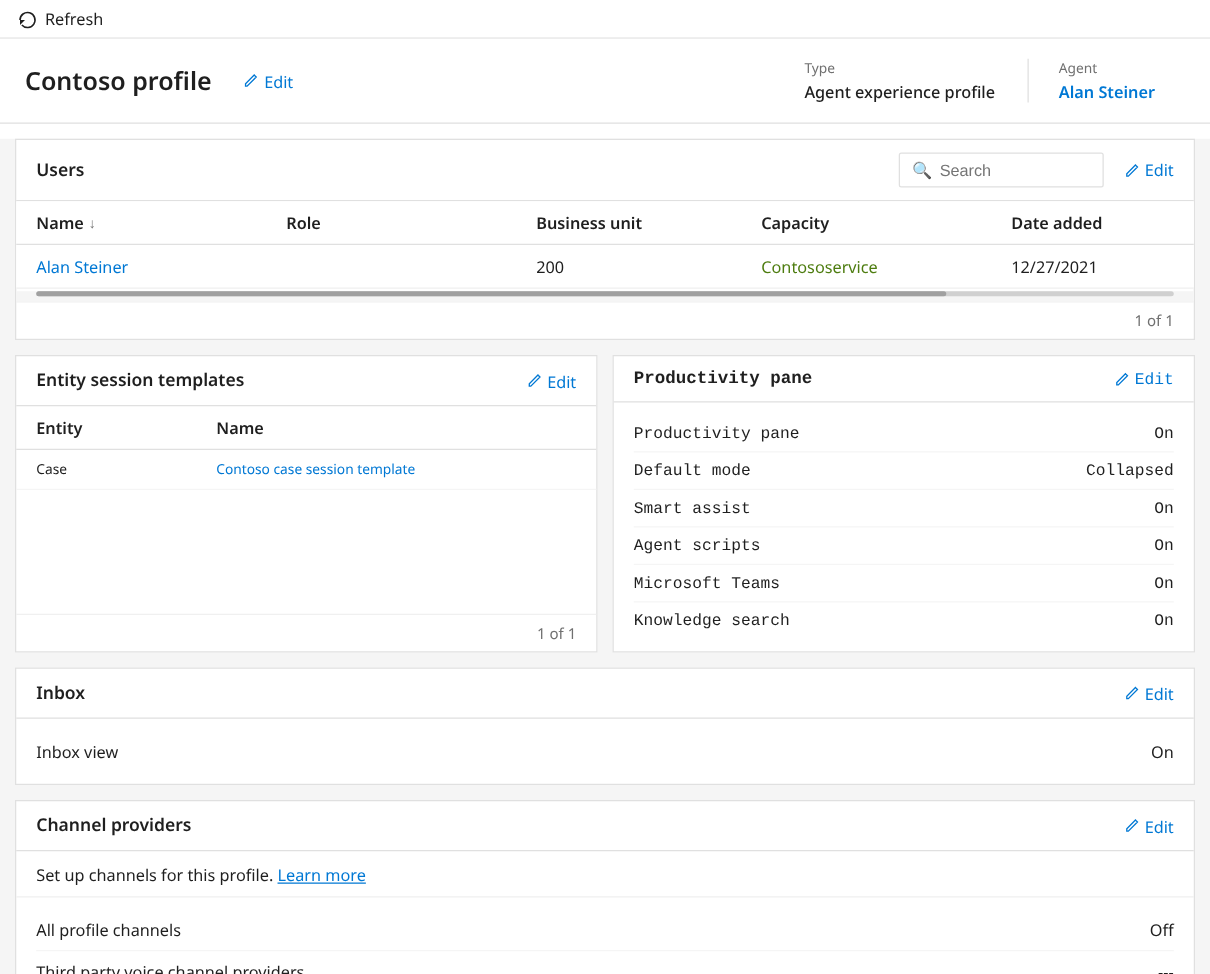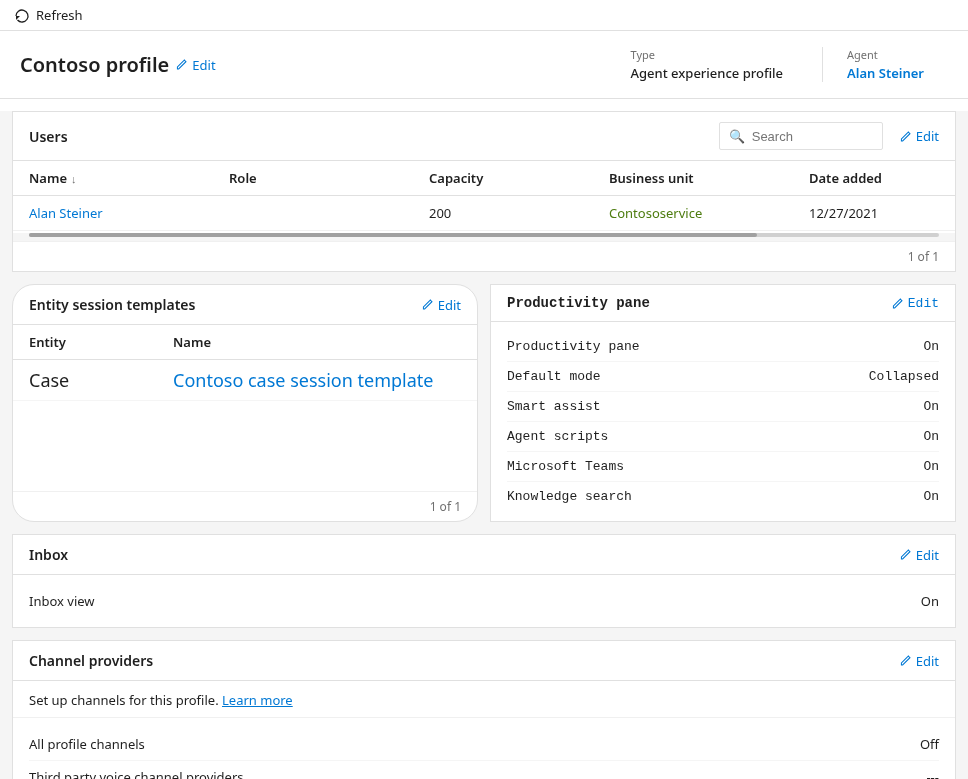--- a/index.html
+++ b/index.html
@@ -35,39 +35,39 @@
       display: flex;
       align-items: stretch;
       justify-content: space-between;
       padding: 16px 20px;
       border-bottom: 1px solid #e0e0e0;
       background: #fff;
     }
     .profile-title-section {
       display: flex;
       align-items: center;
-      gap: 6px;
+      gap: 25px;
     }
     .profile-title {
       font-size: 20px;
       font-weight: 600;
       color: #1f1f1f;
     }
     .edit-link {
       color: #0078d4;
       font-size: 13px;
       cursor: pointer;
       display: flex;
       align-items: center;
       gap: 4px;
       text-decoration: none;
     }
     .profile-meta {
       display: flex;
-      gap: 15px;
+      gap: 2px;
     }
     .meta-item {
       display: flex;
       flex-direction: column;
       padding: 0 24px;
       border-left: 1px solid #e0e0e0;
     }
     .meta-item:first-child {
       border-left: none;
       padding-right: 24px;
@@ -239,21 +239,21 @@
       font-weight: 600;
     }
     .panel-table-row {
       display: grid;
       grid-template-columns: 1fr 2fr;
       padding: 8px 16px;
       border-bottom: 1px solid #f5f5f5;
       align-items: center;
     }
     .panel-table-cell {
-      font-size: 18px;
+      font-size: 11px;
       color: #1f1f1f;
     }
     .panel-table-cell.blue-link {
       color: #0078d4;
       cursor: pointer;
     }
     .panel-pagination {
       display: flex;
       justify-content: flex-end;
       padding: 6px 16px;
@@ -299,21 +299,20 @@
     }
     .channel-desc a {
       color: #0078d4;
       text-decoration: underline;
       cursor: pointer;
     }
     .entity-panel {
       display: flex;
       flex-direction: column;
       min-height: 220px;
-      border-radius: 22px;
     }
     .entity-panel-spacer {
       flex: 1;
     }
     .prod-panel {
       min-height: 220px;
       font-family: Liberation Mono, monospace;
     }
   </style>
 </head>
@@ -372,24 +371,24 @@
     <div class="table-container">
       <div class="table-header-row">
         <div class="table-header-cell">
           <span>Name</span>
           <span class="sort-arrow">↓</span>
         </div>
         <div class="table-header-cell">
           <span>Role</span>
         </div>
         <div class="table-header-cell">
+          <span>Business unit</span>
+        </div>
+        <div class="table-header-cell">
           <span>Capacity</span>
-        </div>
-        <div class="table-header-cell">
-          <span>Business unit</span>
         </div>
         <div class="table-header-cell">
           <span>Date added</span>
         </div>
       </div>
       <div class="table-data-row">
         <div class="table-cell blue-link">Alan Steiner</div>
         <div class="table-cell"></div>
         <div class="table-cell">200</div>
         <div class="table-cell muted">Contososervice</div>

